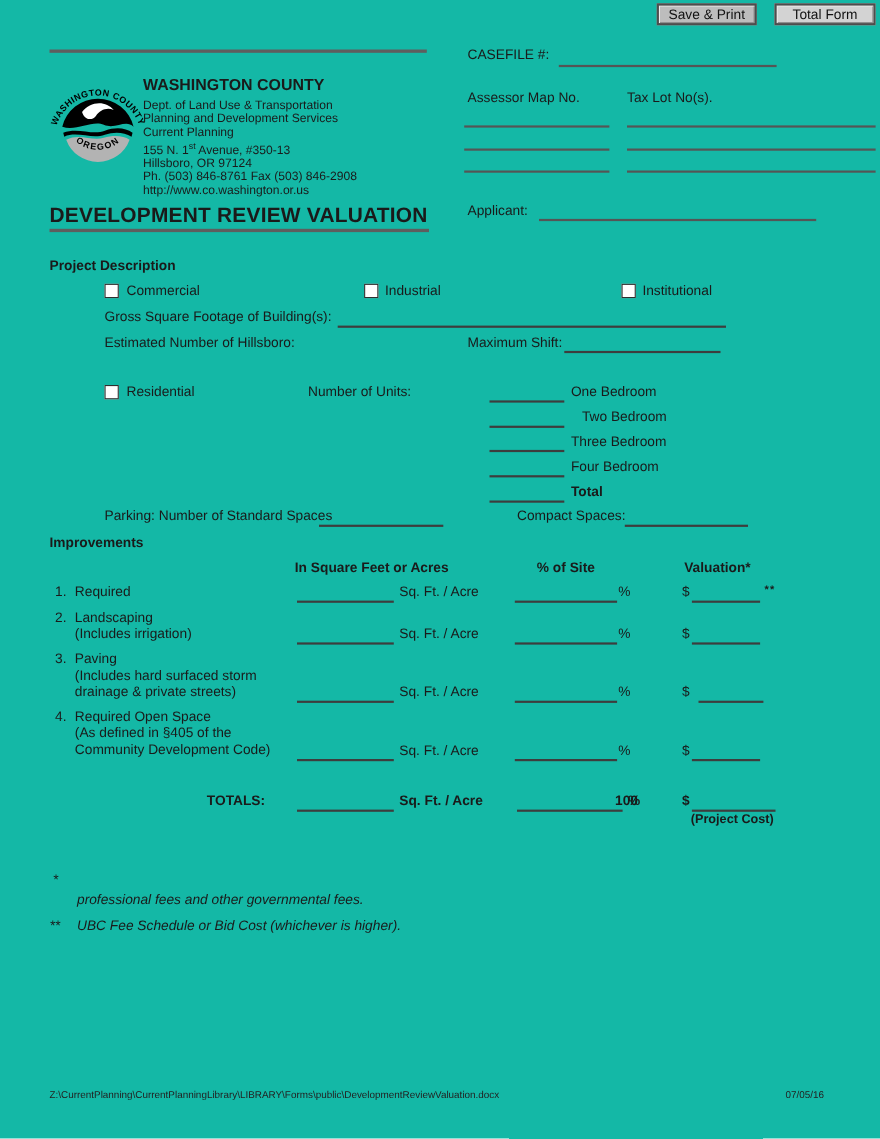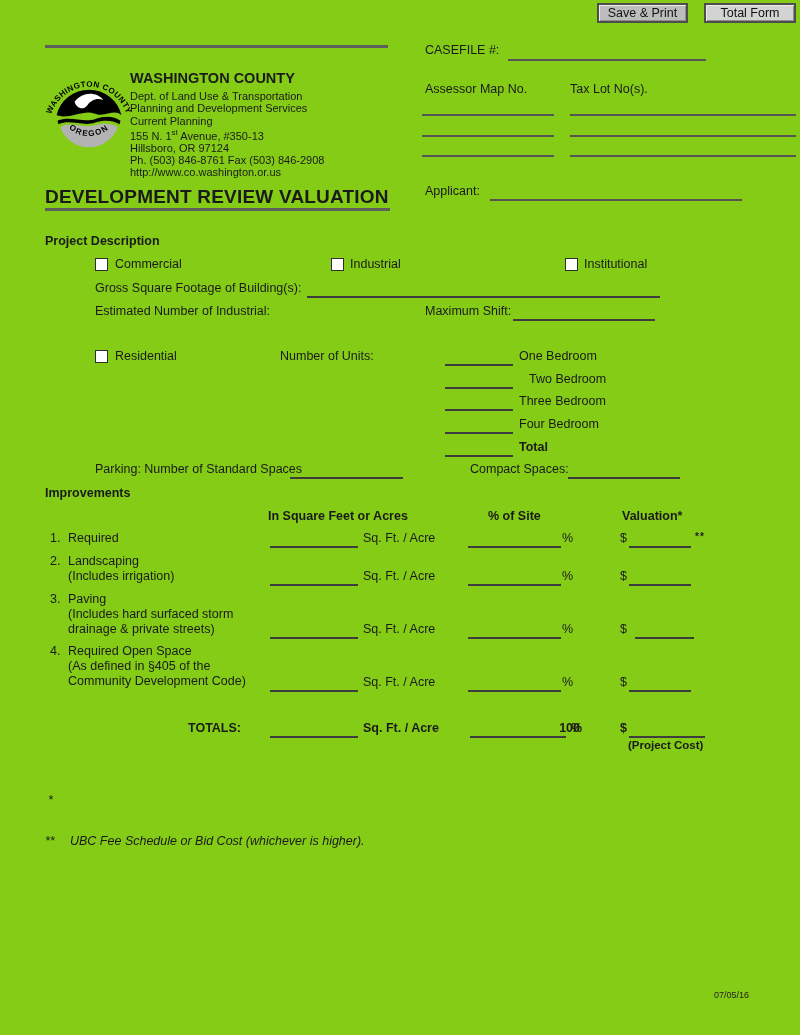--- a/index.html
+++ b/index.html
@@ -1,17 +1,17 @@
 <!DOCTYPE html>
 <html><head>
 <meta charset="utf-8">
 <style>
   html,body{margin:0;padding:0;background:#ffffff;}
   #page{
-    position:relative;width:800px;height:1035px;background:#84cc16;
+    position:relative;width:800px;height:1035px;background:#14b8a6;
     font-family:"Liberation Sans", sans-serif;color:#1a1a1a;overflow:hidden;
   }
   .abs{position:absolute;white-space:nowrap;}
   .t{font-size:12.5px;}
   .b{font-weight:bold;}
   .it{font-style:italic;}
   .ln{position:absolute;height:1.6px;background:#3d3d3d;}
   .gln{position:absolute;height:2px;background:#555;}
   .rule{position:absolute;height:3px;background:#5e5e5e;}
   .btn{
@@ -95,21 +95,21 @@
   <div class="cb" style="left:95px;top:258px;"></div>
   <div class="abs t" style="left:115px;top:257px;">Commercial</div>
   <div class="cb" style="left:331px;top:258px;"></div>
   <div class="abs t" style="left:350px;top:257px;">Industrial</div>
   <div class="cb" style="left:565px;top:258px;"></div>
   <div class="abs t" style="left:584px;top:257px;">Institutional</div>
 
   <div class="abs t" style="left:95px;top:281px;">Gross Square Footage of Building(s):</div>
   <div class="ln" style="left:307px;top:296px;width:353px;"></div>
 
-  <div class="abs t" style="left:95px;top:304px;">Estimated Number of Industrial:</div>
+  <div class="abs t" style="left:95px;top:304px;">Estimated Number of Hillsboro:</div>
   <div class="abs t" style="left:425px;top:304px;">Maximum Shift:</div>
   <div class="ln" style="left:513px;top:319px;width:142px;"></div>
 
   <div class="cb" style="left:95px;top:350px;"></div>
   <div class="abs t" style="left:115px;top:349px;">Residential</div>
   <div class="abs t" style="left:280px;top:349px;">Number of Units:</div>
 
   <div class="ln" style="left:445px;top:364px;width:68px;"></div>
   <div class="abs t" style="left:519px;top:349px;">One Bedroom</div>
   <div class="ln" style="left:445px;top:387px;width:68px;"></div>
@@ -178,18 +178,20 @@
   <div class="ln" style="left:270px;top:736px;width:88px;height:2px;"></div>
   <div class="abs t b" style="left:363px;top:721px;">Sq. Ft. / Acre</div>
   <div class="abs t b" style="left:484px;top:721px;width:96px;text-align:right;">100</div>
   <div class="ln" style="left:470px;top:736px;width:96px;height:2px;"></div>
   <div class="abs t b" style="left:571px;top:721px;">%</div>
   <div class="abs t b" style="left:620px;top:721px;">$</div>
   <div class="ln" style="left:629px;top:736px;width:76px;height:2px;"></div>
   <div class="abs b" style="left:628px;top:739px;font-size:11.5px;">(Project Cost)</div>
 
   <div class="abs t it" style="left:48px;top:793px;">*</div>
+  <div class="abs t it" style="left:70px;top:811px;">professional fees and other governmental fees.</div>
   <div class="abs t it" style="left:45px;top:834px;">**</div>
   <div class="abs t it" style="left:70px;top:834px;">UBC Fee Schedule or Bid Cost (whichever is higher).</div>
 
+  <div class="abs" style="left:45px;top:990px;font-size:9px;color:#222;">Z:\CurrentPlanning\CurrentPlanningLibrary\LIBRARY\Forms\public\DevelopmentReviewValuation.docx</div>
   <div class="abs" style="left:714px;top:990px;font-size:9px;color:#222;">07/05/16</div>
 
 </div>
 
 </body></html>

